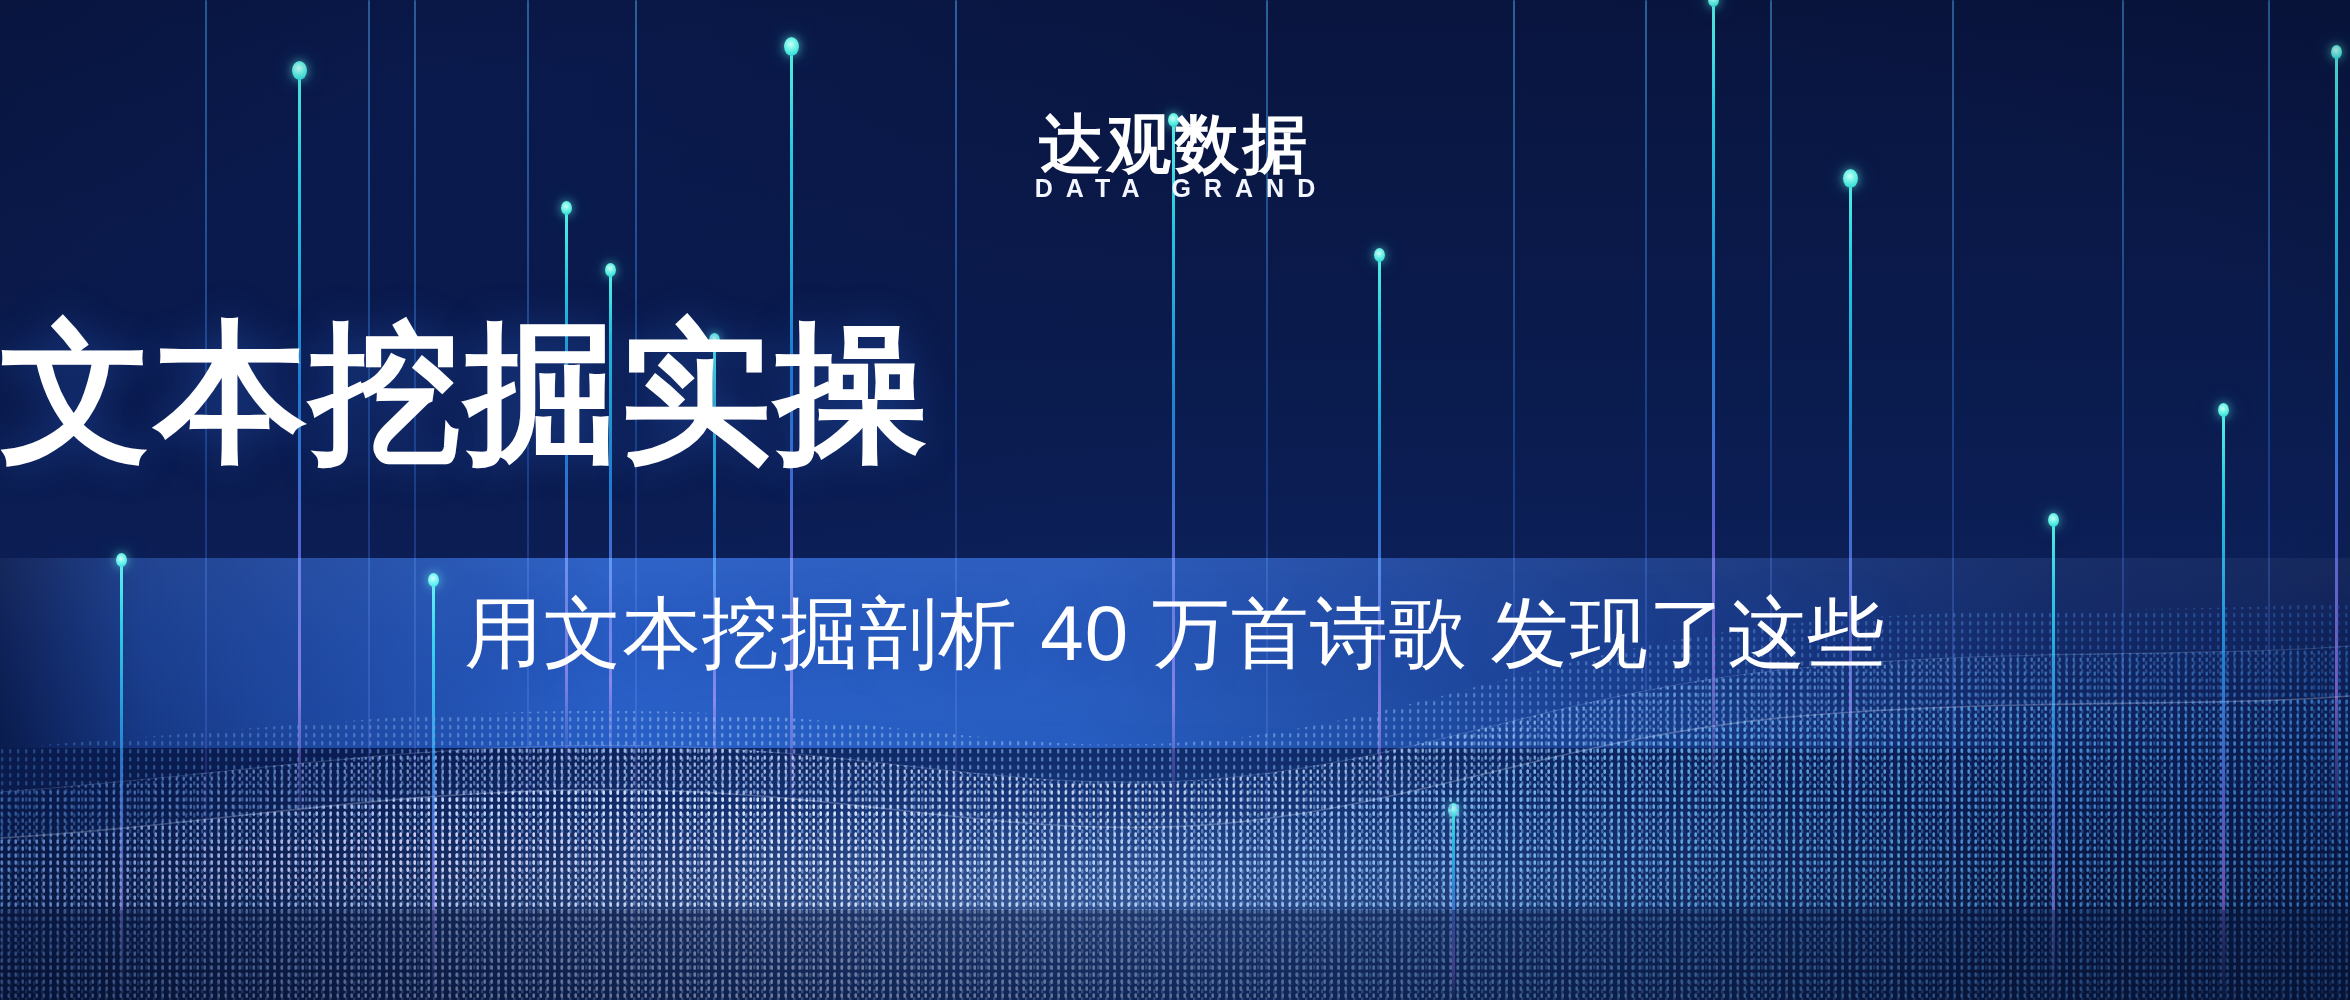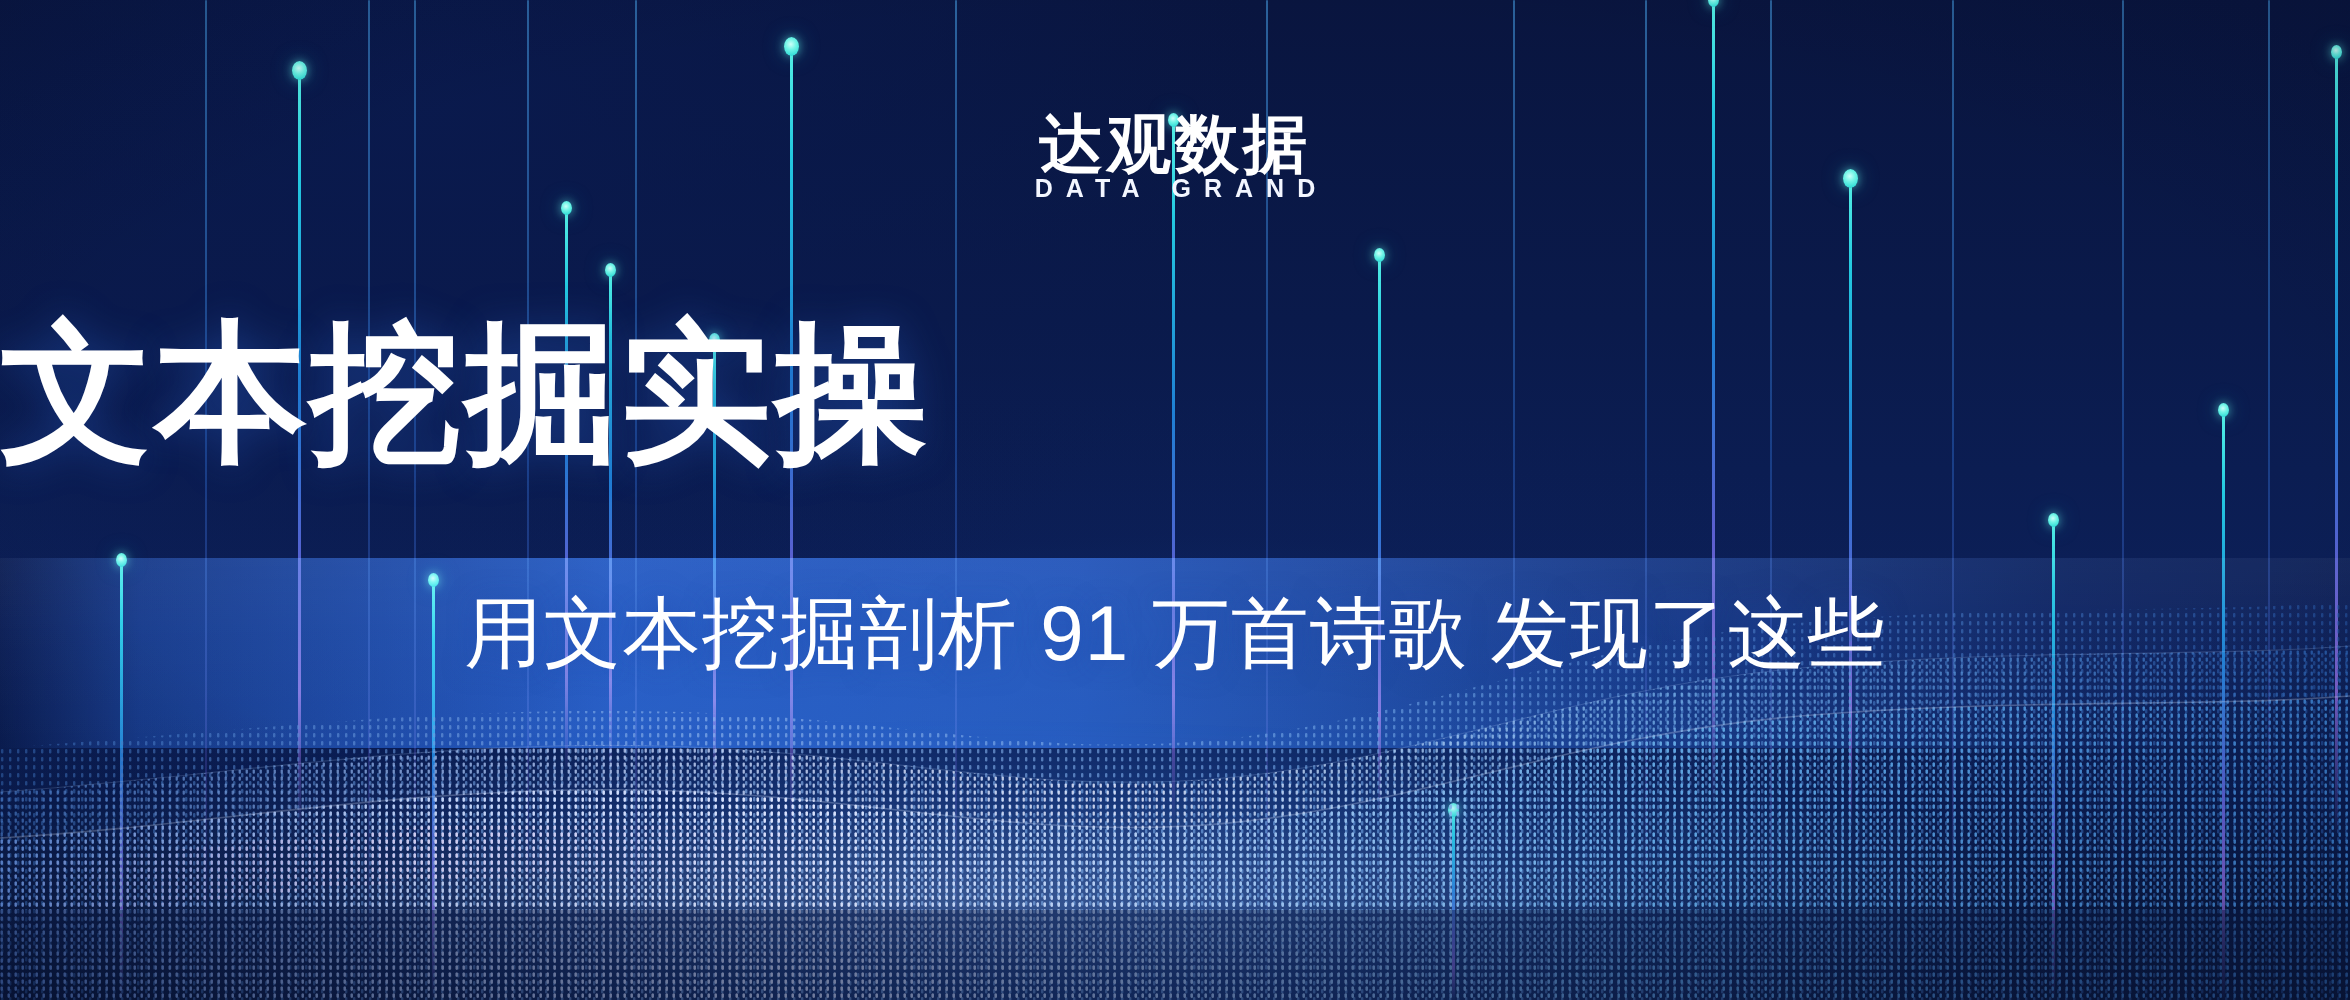--- a/index.html
+++ b/index.html
@@ -285,15 +285,15 @@
 
   <div class="bg-vignette"></div>
 
   <div class="logo-block">
     <div class="logo-cn">达观数据</div>
     <div class="logo-en">DATA GRAND</div>
   </div>
 
   <div class="main-title">文本挖掘实操</div>
 
-  <div class="subtitle">用文本挖掘剖析 91 万首诗歌 发现了这些</div>
+  <div class="subtitle">用文本挖掘剖析 40 万首诗歌 发现了这些</div>
 
 </div>
 
 </body></html>

